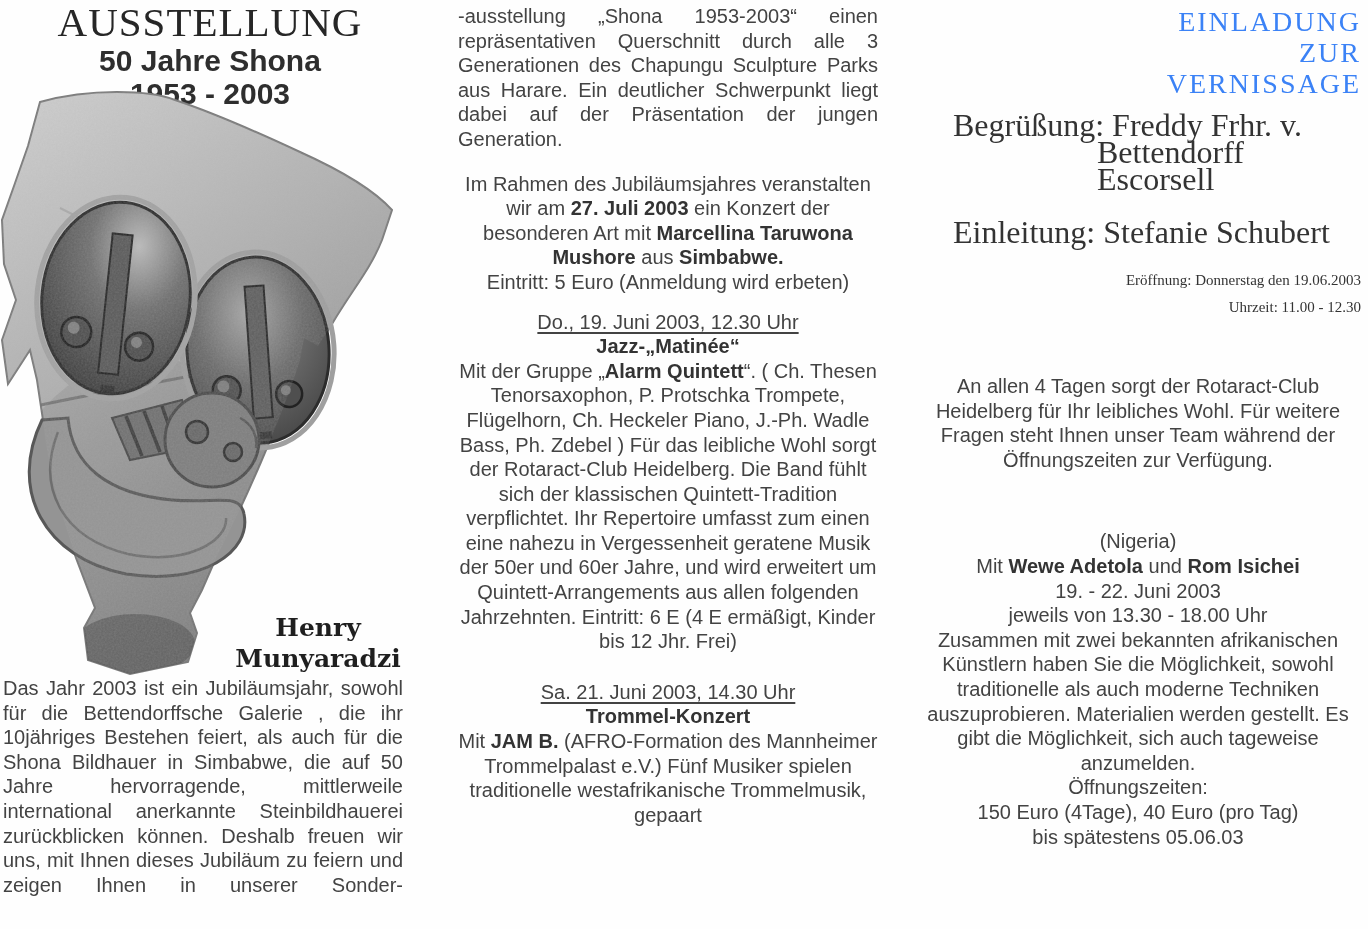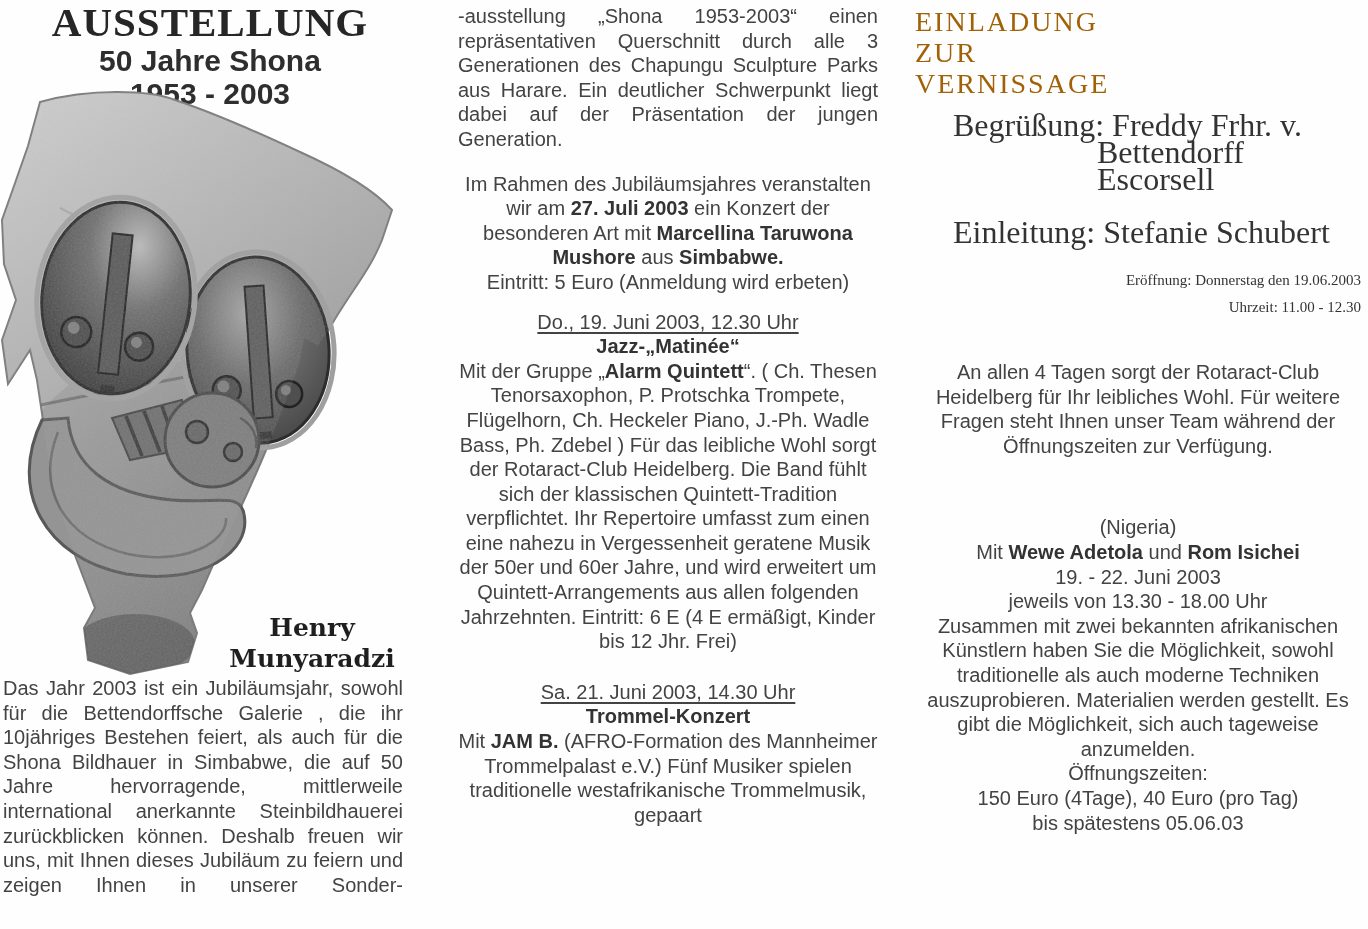--- a/index.html
+++ b/index.html
@@ -13,30 +13,30 @@
     color:#3e3e3e;
   }
   
   .col-left { position:absolute; left:0; top:0; width:420px; }
   .title-serif {
     font-family:"Liberation Serif", serif;
     font-size:41px; line-height:44px;
     letter-spacing:1px;
     color:#262626;
     text-align:center;
-    font-weight:700;
+    font-weight:400;
   }
   .subtitle-bold {
     font-size:30px; line-height:33px;
     font-weight:700; color:#2e2e2e;
     text-align:center;
   }
   .sculpture-wrap { position:absolute; left:0; top:88px; width:402px; height:594px; }
   .caption {
-    position:absolute; left:212px; top:612px; width:200px;
+    position:absolute; left:218px; top:612px; width:200px;
     font-family:"DejaVu Serif", "Liberation Serif", serif;
     font-weight:700; font-size:25px; line-height:31px;
     color:#1f1f1f; text-align:center;
   }
   .body-par {
     font-size:20px; line-height:24.6px;
     color:#434343;
   }
   .left-par {
     position:absolute; left:3px; top:676px; width:400px;
@@ -50,33 +50,33 @@
   .sec-title { font-weight:700; color:#333; }
   b { font-weight:700; color:#333; }
   .mt-p2 { margin-top:20px; }
   .mt-jazz { margin-top:15px; }
   .mt-trommel { margin-top:26px; }
   
   .col-right { position:absolute; left:915px; top:6px; width:446px; }
   .inv-heading {
     font-family:"Liberation Serif", serif;
     font-size:28px; line-height:31px;
-    letter-spacing:2px; color:#a16207;
-    text-align:left; font-weight:400;
+    letter-spacing:2px; color:#3b82f6;
+    text-align:right; font-weight:400;
   }
   .serif-line {
     font-family:"Liberation Serif", serif;
     font-size:32px; line-height:27px;
     color:#333333; font-weight:400;
   }
   .greet { margin-top:13px; padding-left:38px; }
   .greet-2 { padding-left:182px; }
   .intro { margin-top:26px; padding-left:38px; }
   .opening { margin-top:21px; text-align:right; font-size:15px; }
-  .care { margin-top:39px; text-align:center; }
+  .care { margin-top:53px; text-align:center; }
   .workshop { margin-top:57px; text-align:center; }
   .ws-title { font-weight:700; color:#333; }
 </style>
 </head>
 <body>
 
 <div class="page">
 
   <div class="col-left">
     <div class="title-serif">AUSSTELLUNG</div>

